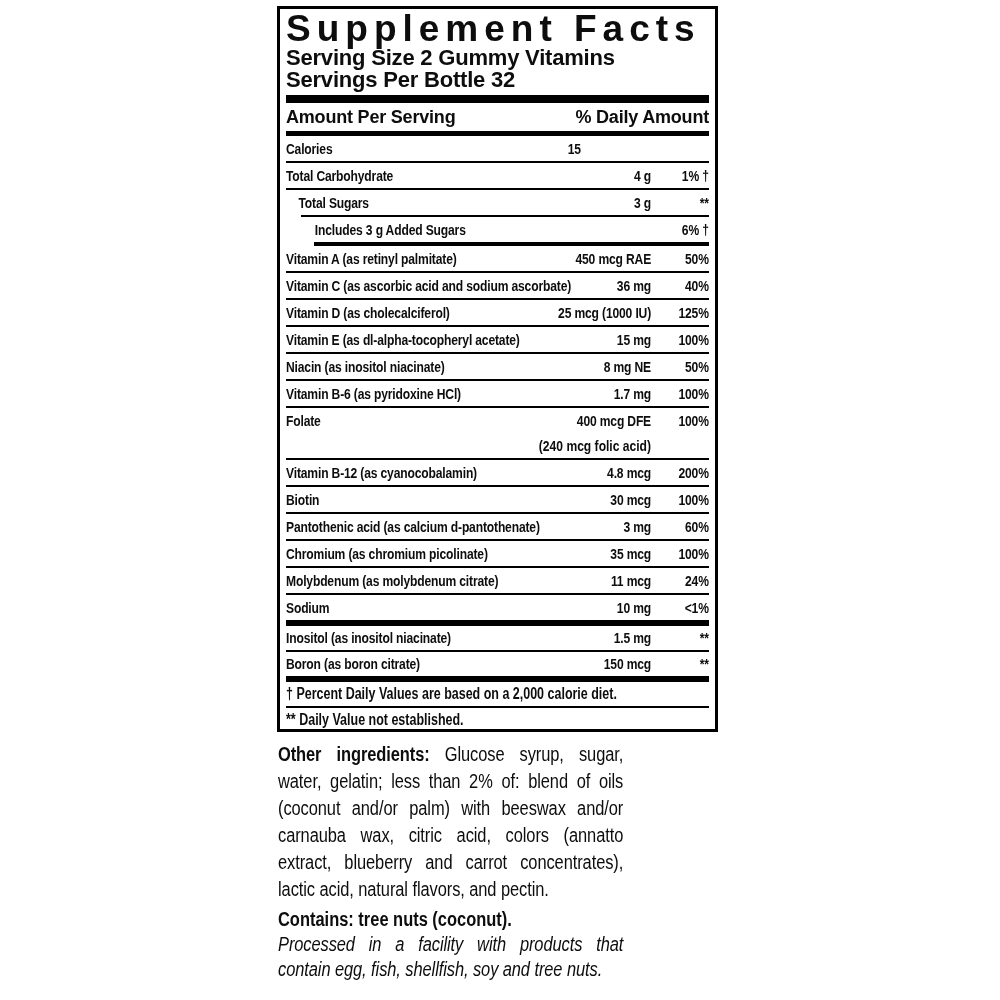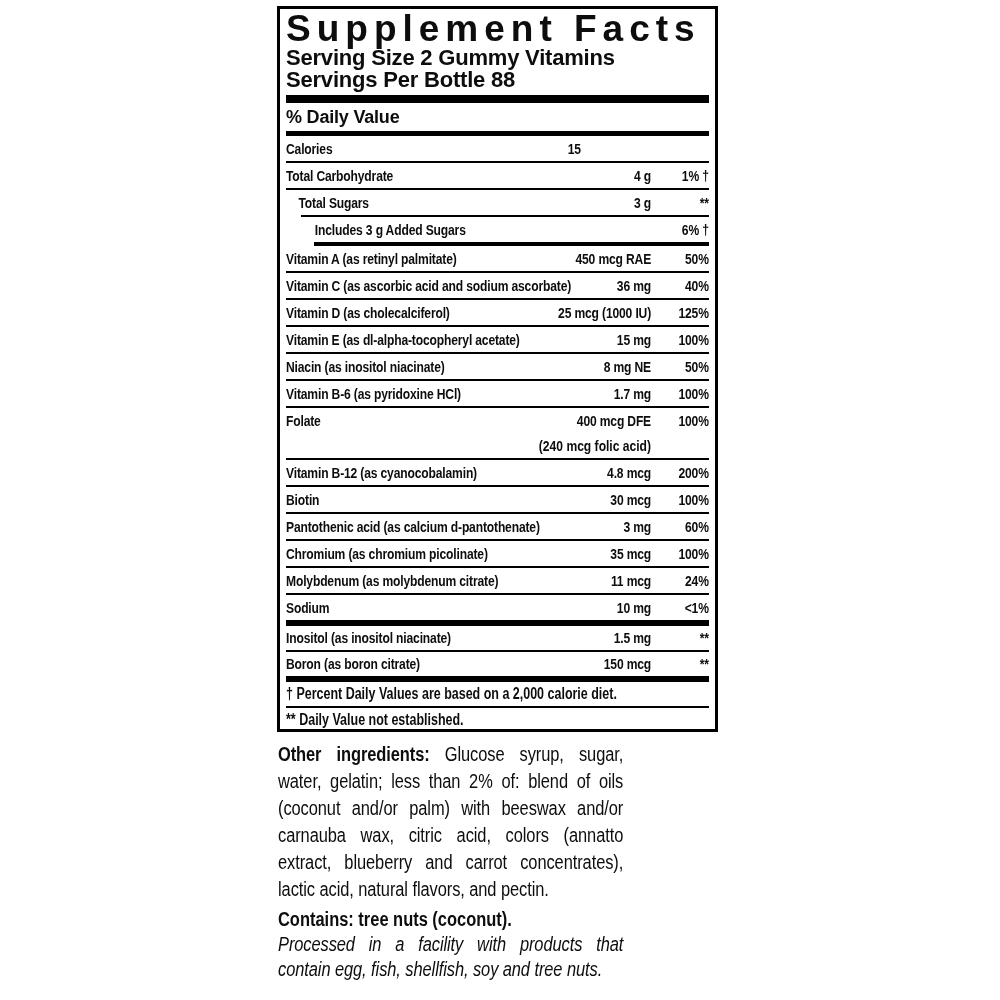--- a/index.html
+++ b/index.html
@@ -60,24 +60,25 @@
   .para .lead{font-weight:bold;}
   .contains{font-size:20px;line-height:26px;font-weight:bold;margin-top:3px;}
   .note{font-size:20px;line-height:25px;font-style:italic;text-align:justify;letter-spacing:-0.1px;}
 </style>
 </head>
 <body>
 
 <div class="panel">
   <div class="title">Supplement Facts</div>
   <div class="serving">Serving Size 2 Gummy Vitamins</div>
-  <div class="serving">Servings Per Bottle 88</div>
+  <div class="serving">Servings Per Bottle 32</div>
   <div class="thickbar"></div>
   <div class="colhead">
-    <span>% Daily Value</span>
+    <span>Amount Per Serving</span>
+    <span>% Daily Amount</span>
   </div>
   <div class="medbar"></div>
 
   <div id="rows">
       <div class="row">
         <span class="name">Calories</span>
         <span class="amt amt-cal">15</span>
         <span class="pct"></span>
       </div>
       <div class="hr"></div>

